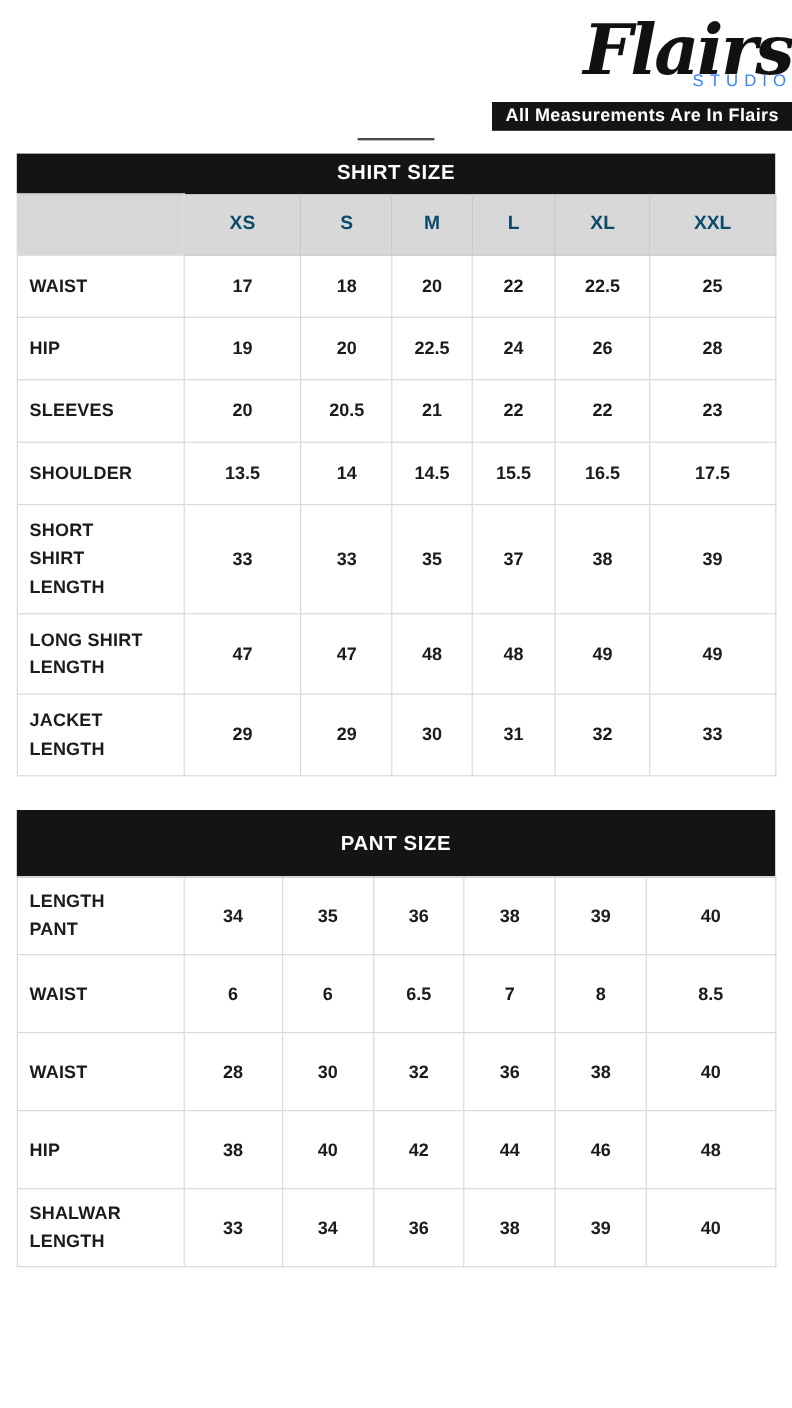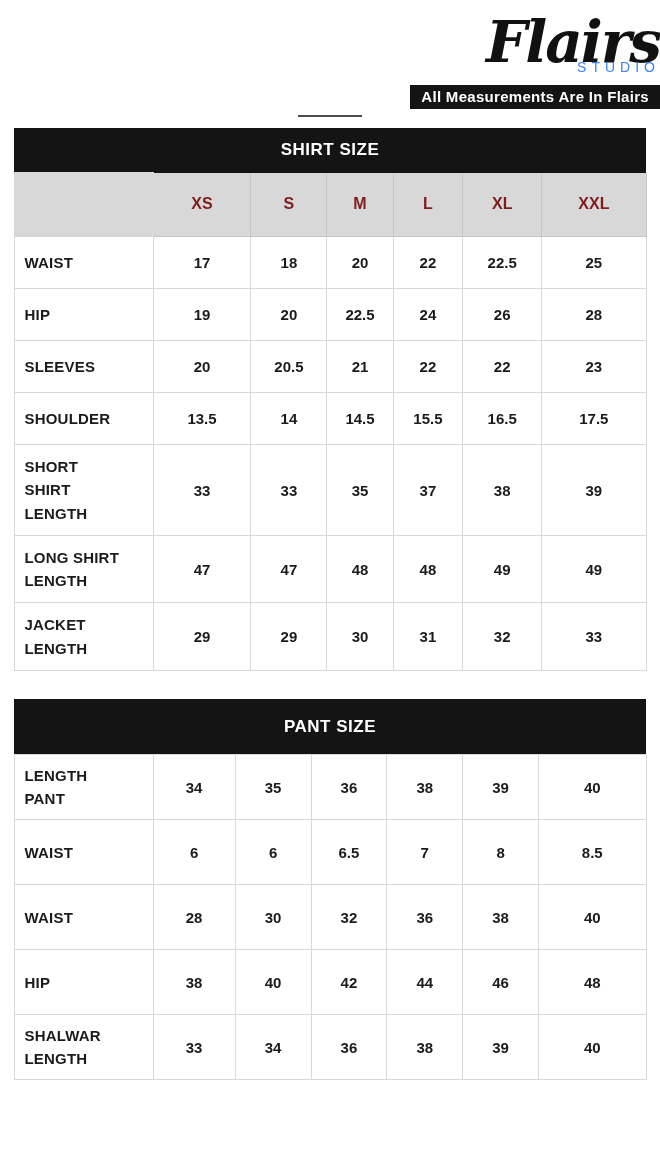--- a/index.html
+++ b/index.html
@@ -33,26 +33,26 @@
     margin-top:5px;line-height:1.1;
   }
   .title-underline{width:64px;height:2px;background:#4c4c4c;margin:6px auto 0;}
 
   table.size-table{
     width:633px;margin:11px auto 0;border-collapse:collapse;table-layout:fixed;
   }
   table.size-table + table.size-table{margin-top:28px;}
   .title-row th{
     background:var(--header-bg);color:#fff;font-size:17px;font-weight:700;
-    letter-spacing:.5px;height:45px;text-align:center;border:none;
+    letter-spacing:.5px;height:34px;text-align:center;border:none;
   }
   #pant-table .title-row th{height:56px;}
   .sizes-row th{
-    background:var(--size-row-bg);height:64px;font-size:16px;font-weight:700;
-    text-align:center;border:1px solid #c6c6c6;border-top:none;color:#7f1d1d;
+    background:var(--size-row-bg);height:51px;font-size:16px;font-weight:700;
+    text-align:center;border:1px solid #c6c6c6;border-top:none;color:#0c4a6e;
   }
   tbody th.label{
     text-align:left;font-size:15px;font-weight:700;line-height:1.55;
     padding:10px 6px 10px 10px;white-space:pre-line;
     border:1px solid var(--grid-border);letter-spacing:.2px;
   }
   tbody td{
     text-align:center;font-size:15px;font-weight:700;
     border:1px solid var(--grid-border);height:52px;
   }

